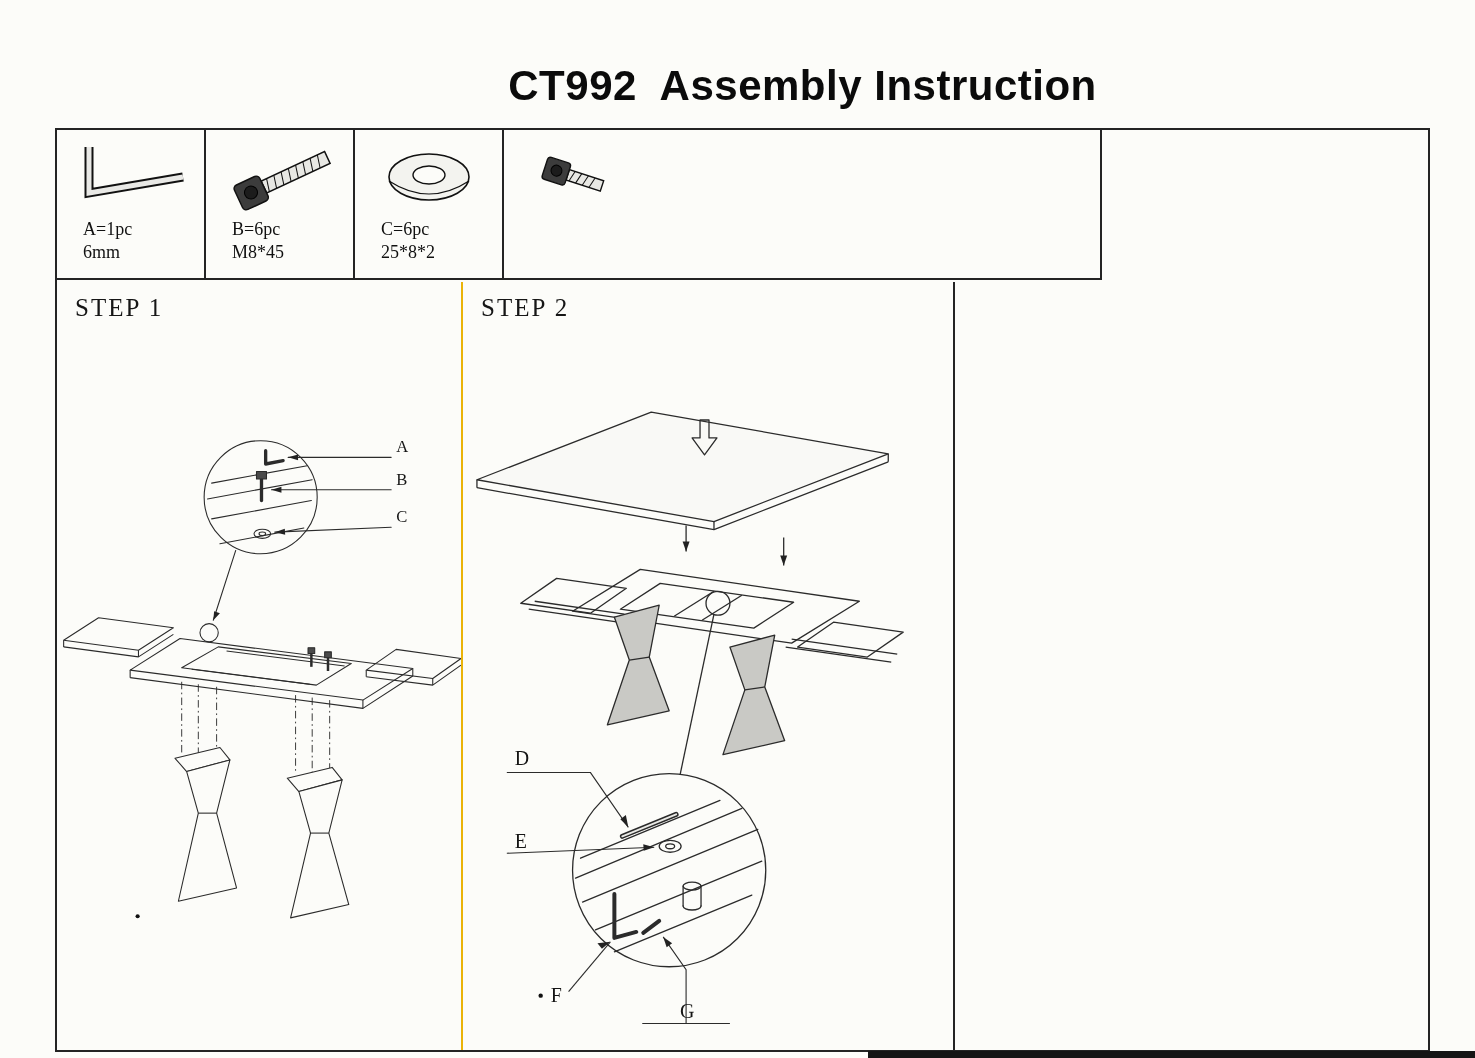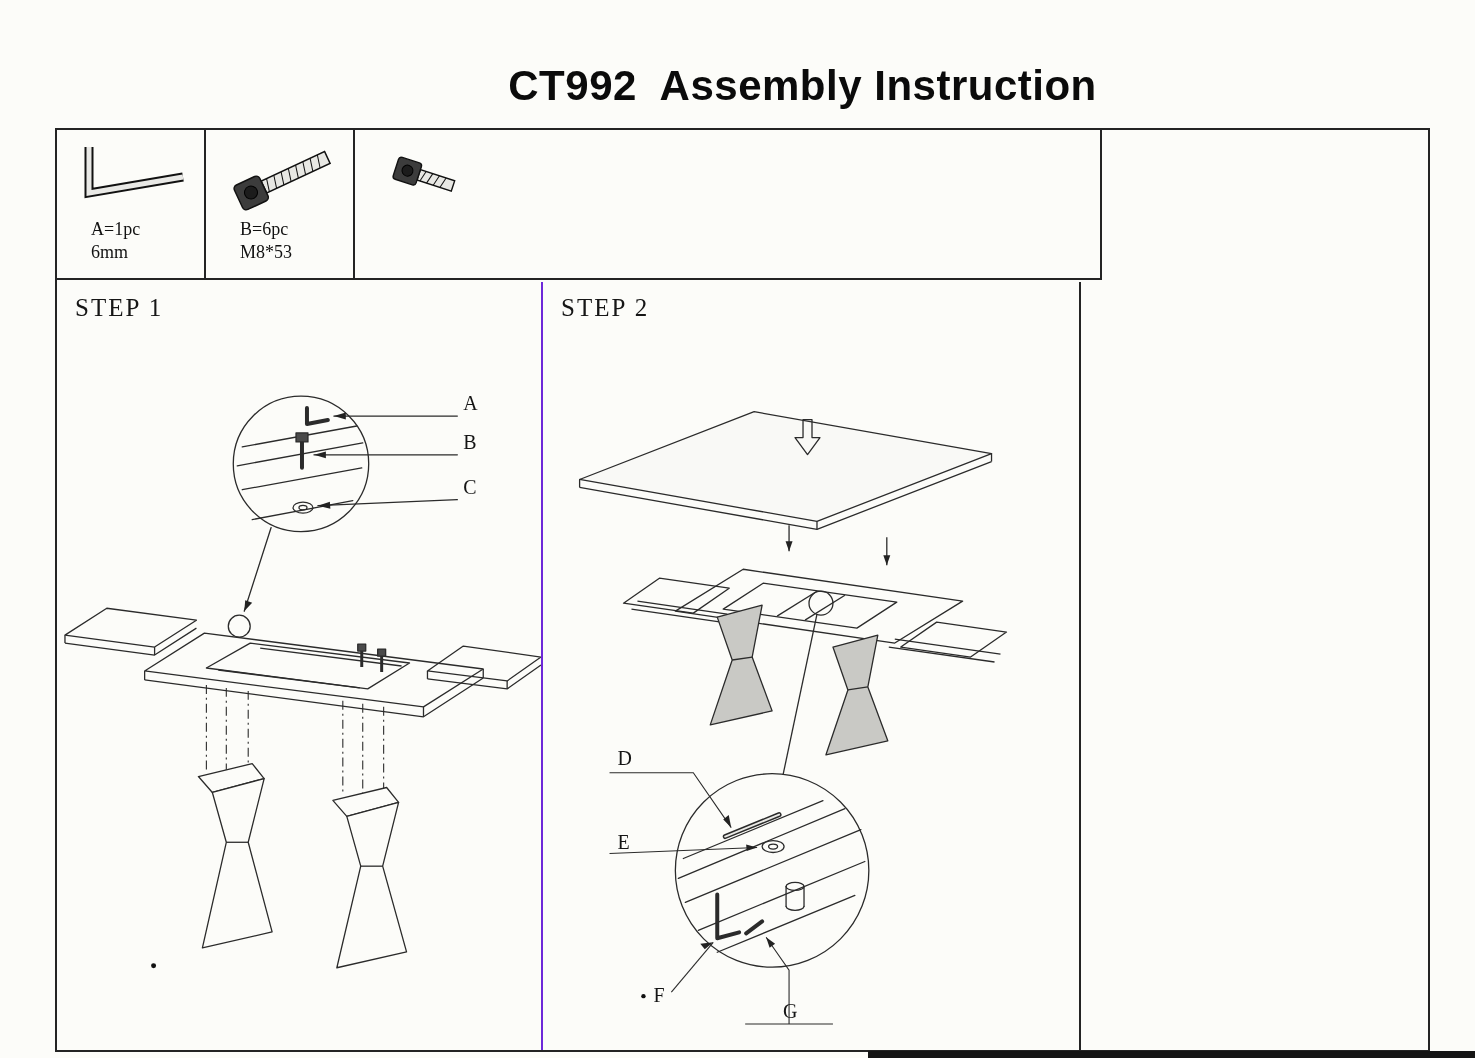--- a/index.html
+++ b/index.html
@@ -25,28 +25,28 @@
   .parts-band {
     position:absolute; left:0; top:0;
     width:1045px; height:150px;
     border-right:2px solid #242424;
     border-bottom:2px solid #242424;
     display:grid; grid-template-columns:repeat(7,1fr);
   }
   .part-cell { border-right:2px solid #242424; padding-top:6px; }
   .part-cell:last-child { border-right:none; }
   .icon-box { height:82px; display:flex; align-items:center; justify-content:center; }
-  .part-text { padding-left:34px; font-family:"Liberation Serif", serif; font-size:18px; line-height:1.3; }
+  .part-text { padding-left:26px; font-family:"Liberation Serif", serif; font-size:18px; line-height:1.3; }
   .panels {
     position:absolute; left:0; top:152px; right:0; bottom:0;
     display:flex;
   }
   .panel { position:relative; height:100%; }
-  .panel-1 { width:486px; border-right:2px solid #6d28d9; }
-  .panel-2 { width:538px; border-right:2px solid #242424; }
+  .panel-1 { width:406px; border-right:2px solid #eab308; }
+  .panel-2 { width:492px; border-right:2px solid #242424; }
   .panel-3 { flex:1; }
   .panel-header {
     position:absolute; top:12px; left:18px;
     font-family:"Liberation Serif", serif;
     font-size:25px; letter-spacing:2px; color:#161616;
     z-index:2;
   }
   .diagram { position:absolute; left:0; top:0; width:100%; height:100%; }
   .scan-bar {
     position:absolute; left:868px; top:1051px;
@@ -89,24 +89,37 @@
             <line x1="98" y1="36" x2="95" y2="49" stroke="#111"></line>
             <line x1="106" y1="36" x2="103" y2="49" stroke="#111"></line>
             <line x1="114" y1="36" x2="111" y2="49" stroke="#111"></line>
             <rect x="24" y="29" width="28" height="27" rx="4" fill="#3c3c3c" stroke="#111" stroke-width="1.5"></rect>
             <circle cx="38" cy="42" r="6.5" fill="#1c1c1c" stroke="#000"></circle>
           </g>
         </svg>
       </div>
       <div class="part-text">
         <div>B=6pc</div>
-        <div>M8*53</div>
-      </div>
-    </div>
-
+        <div>M8*45</div>
+      </div>
+    </div>
+
+    <div class="part-cell">
+      <div class="icon-box">
+        <svg width="140" height="80" viewBox="0 0 140 80">
+          <ellipse cx="70" cy="40" rx="40" ry="23" fill="#f3f3ef" stroke="#111" stroke-width="1.6"></ellipse>
+          <path d="M30,44 Q70,70 110,44" fill="none" stroke="#111" stroke-width="1.2"></path>
+          <ellipse cx="70" cy="38" rx="16" ry="9" fill="#fcfcf9" stroke="#111" stroke-width="1.4"></ellipse>
+        </svg>
+      </div>
+      <div class="part-text">
+        <div>C=6pc</div>
+        <div>25*8*2</div>
+      </div>
+    </div>
 
 
 
 
     <div class="part-cell">
       <div class="icon-box">
         <svg width="140" height="80" viewBox="0 0 140 80">
           <g transform="rotate(18 70 42)">
             <rect x="58" y="36" width="36" height="11" fill="#e8e8e4" stroke="#111" stroke-width="1.4"></rect>
             <line x1="64" y1="36" x2="61" y2="47" stroke="#111"></line>

